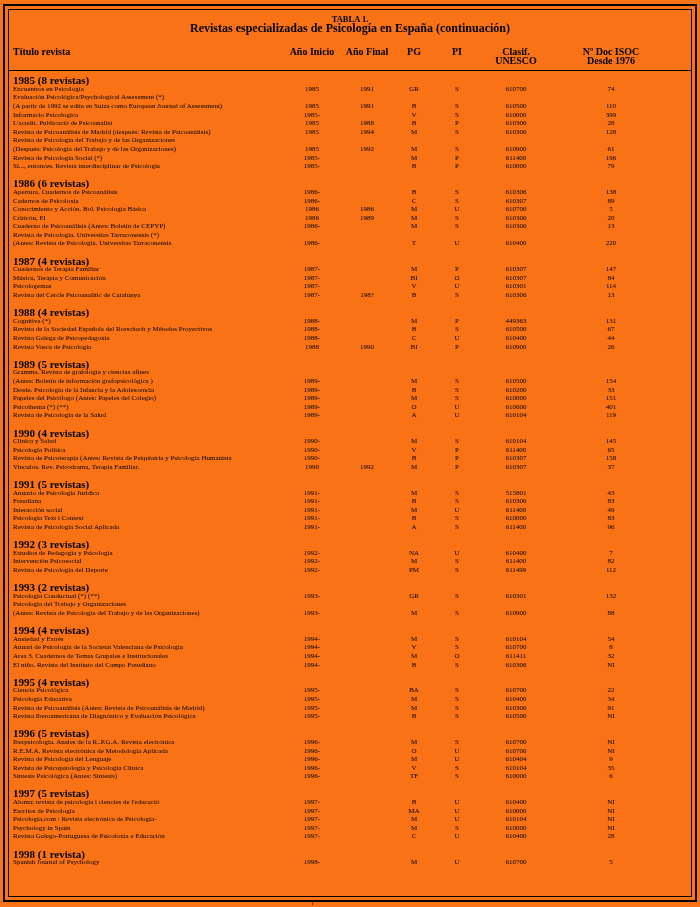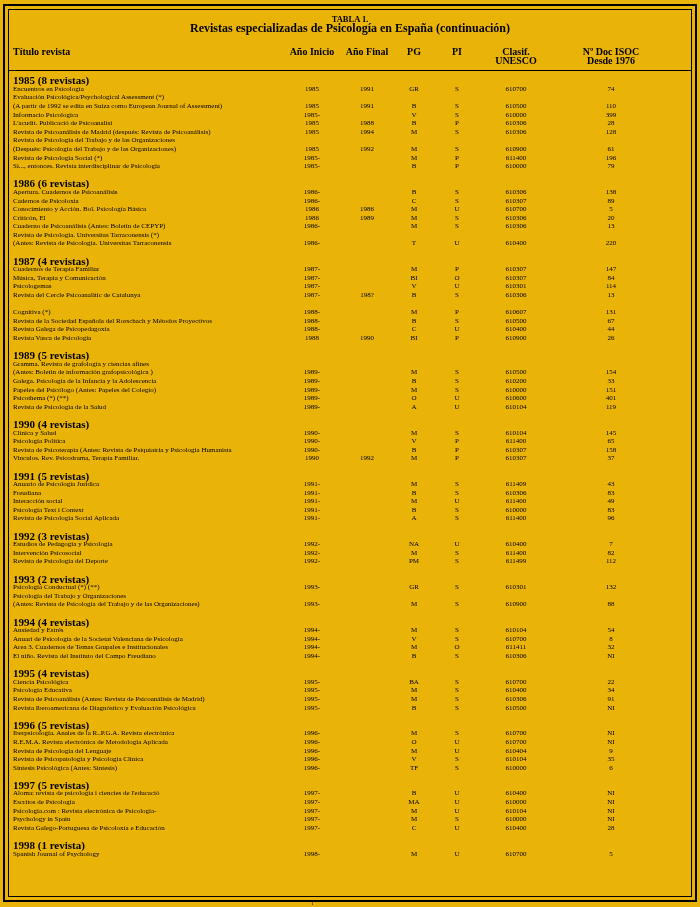--- a/index.html
+++ b/index.html
@@ -1,18 +1,18 @@
 <!DOCTYPE html>
 <html><head>
 <meta charset="utf-8">
 <style>
   * { margin:0; padding:0; box-sizing:border-box; }
   html,body { background:#fff; }
   body { width:700px; height:907px; font-family:"Liberation Serif", serif; color:#000; position:relative; }
-  .page { position:absolute; inset:0; background:#eab308; }
+  .page { position:absolute; inset:0; background:#f97316; }
   .outer-frame { position:absolute; left:3px; top:4px; right:3px; bottom:5px; border:2px solid #000; }
   .inner-frame { position:absolute; left:3px; top:3px; right:3px; bottom:3px; border:1px solid #000; overflow:hidden; }
 
   .title-block { text-align:center; margin-top:5px; font-weight:bold; }
   .t1 { font-size:8.5px; line-height:9px; }
   .t2 { font-size:12px; line-height:9px; }
 
   .col-head { display:grid; grid-template-columns:272px 54px 56px 38px 48px 70px 120px; margin-top:15px; padding-left:4px; }
   .hcell { font-weight:bold; font-size:10px; line-height:8.6px; text-align:center; white-space:pre-line; }
   .hcell.col-title { text-align:left; }
@@ -244,27 +244,28 @@
               <div class="cell col-title">Revista del Cercle Psicoanalitic de Catalunya</div>
               <div class="cell col-inicio">1987-</div>
               <div class="cell col-final">198?</div>
               <div class="cell col-pg">B</div>
               <div class="cell col-pi">S</div>
               <div class="cell col-unesco">610306</div>
               <div class="cell col-ndoc">13</div>
             </div>
           </div>
           <div class="section">
+            <div class="section-header">1988 (4 revistas)</div>
             <div class="row">
               <div class="cell col-title">Cognitiva (*)</div>
               <div class="cell col-inicio">1988-</div>
               <div class="cell col-final"></div>
               <div class="cell col-pg">M</div>
               <div class="cell col-pi">P</div>
-              <div class="cell col-unesco">610607</div>
+              <div class="cell col-unesco">449363</div>
               <div class="cell col-ndoc">131</div>
             </div>
             <div class="row">
               <div class="cell col-title">Revista de la Sociedad Española del Rorschach y Métodos Proyectivos</div>
               <div class="cell col-inicio">1988-</div>
               <div class="cell col-final"></div>
               <div class="cell col-pg">B</div>
               <div class="cell col-pi">S</div>
               <div class="cell col-unesco">610500</div>
               <div class="cell col-ndoc">67</div>
@@ -302,21 +303,21 @@
             <div class="row">
               <div class="cell col-title">(Antes: Boletín de información grafopsicológica )</div>
               <div class="cell col-inicio">1989-</div>
               <div class="cell col-final"></div>
               <div class="cell col-pg">M</div>
               <div class="cell col-pi">S</div>
               <div class="cell col-unesco">610500</div>
               <div class="cell col-ndoc">154</div>
             </div>
             <div class="row">
-              <div class="cell col-title">Galega. Psicología de la Infancia y la Adolescencia</div>
+              <div class="cell col-title">Desde. Psicología de la Infancia y la Adolescencia</div>
               <div class="cell col-inicio">1989-</div>
               <div class="cell col-final"></div>
               <div class="cell col-pg">B</div>
               <div class="cell col-pi">S</div>
               <div class="cell col-unesco">610200</div>
               <div class="cell col-ndoc">33</div>
             </div>
             <div class="row">
               <div class="cell col-title">Papeles del Psicólogo  (Antes: Papeles del Colegio)</div>
               <div class="cell col-inicio">1989-</div>
@@ -385,21 +386,21 @@
             </div>
           </div>
           <div class="section">
             <div class="section-header">1991 (5 revistas)</div>
             <div class="row">
               <div class="cell col-title">Anuario de Psicología Jurídica</div>
               <div class="cell col-inicio">1991-</div>
               <div class="cell col-final"></div>
               <div class="cell col-pg">M</div>
               <div class="cell col-pi">S</div>
-              <div class="cell col-unesco">611409</div>
+              <div class="cell col-unesco">515801</div>
               <div class="cell col-ndoc">43</div>
             </div>
             <div class="row">
               <div class="cell col-title">Freudiana</div>
               <div class="cell col-inicio">1991-</div>
               <div class="cell col-final"></div>
               <div class="cell col-pg">B</div>
               <div class="cell col-pi">S</div>
               <div class="cell col-unesco">610306</div>
               <div class="cell col-ndoc">83</div>

